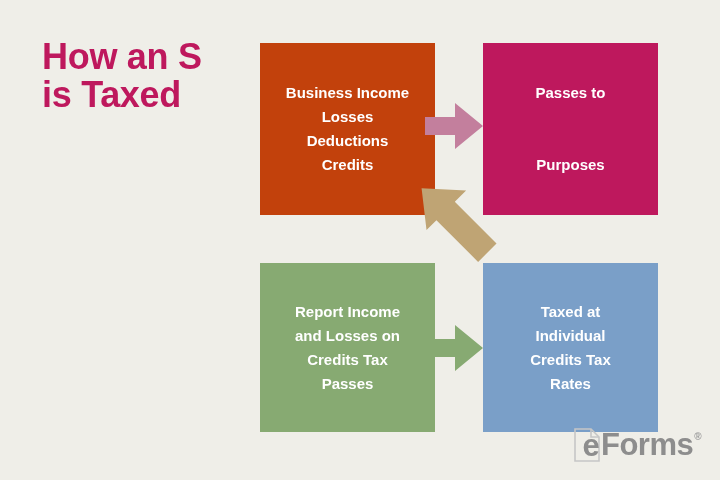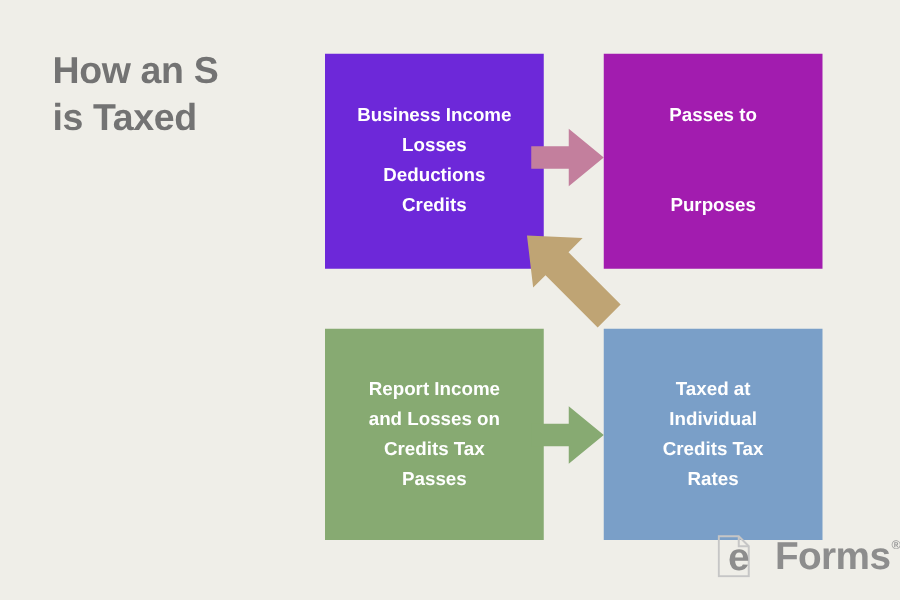--- a/index.html
+++ b/index.html
@@ -20,22 +20,22 @@
     height: 480px;
     background: #efeee8;
   }
 
   
   #title {
     position: absolute;
     left: 42px;
     top: 38px;
     width: 210px;
-    color: #737373;
-    font-size: 30px;
+    color: #be185d;
+    font-size: 36px;
     font-weight: bold;
     line-height: 38px;
     letter-spacing: -0.3px;
   }
 
   
   .flow-box {
     position: absolute;
     display: flex;
     align-items: center;
@@ -51,28 +51,28 @@
   .flow-box .box-text {
     display: block;
     width: 100%;
   }
 
   #box-income {
     left: 260px;
     top: 43px;
     width: 175px;
     height: 172px;
-    background: #6d28d9;
+    background: #c2410c;
   }
   #box-passes {
     left: 483px;
     top: 43px;
     width: 175px;
     height: 172px;
-    background: #a21caf;
+    background: #be185d;
   }
   #box-report {
     left: 260px;
     top: 263px;
     width: 175px;
     height: 169px;
     background: #87aa72;
   }
   #box-rates {
     left: 483px;
@@ -120,21 +120,20 @@
     color: #8d8d8d;
     line-height: 34px;
     text-align: center;
   }
   #logo .logo-forms {
     font-size: 31px;
     font-weight: bold;
     color: #8d8d8d;
     line-height: 34px;
     letter-spacing: -0.5px;
-    margin-left: 19px;
   }
   #logo .logo-reg {
     font-size: 10px;
     font-weight: bold;
     color: #9b9b9b;
     align-self: flex-start;
     margin-top: 3px;
     margin-left: 1px;
   }
 </style>

